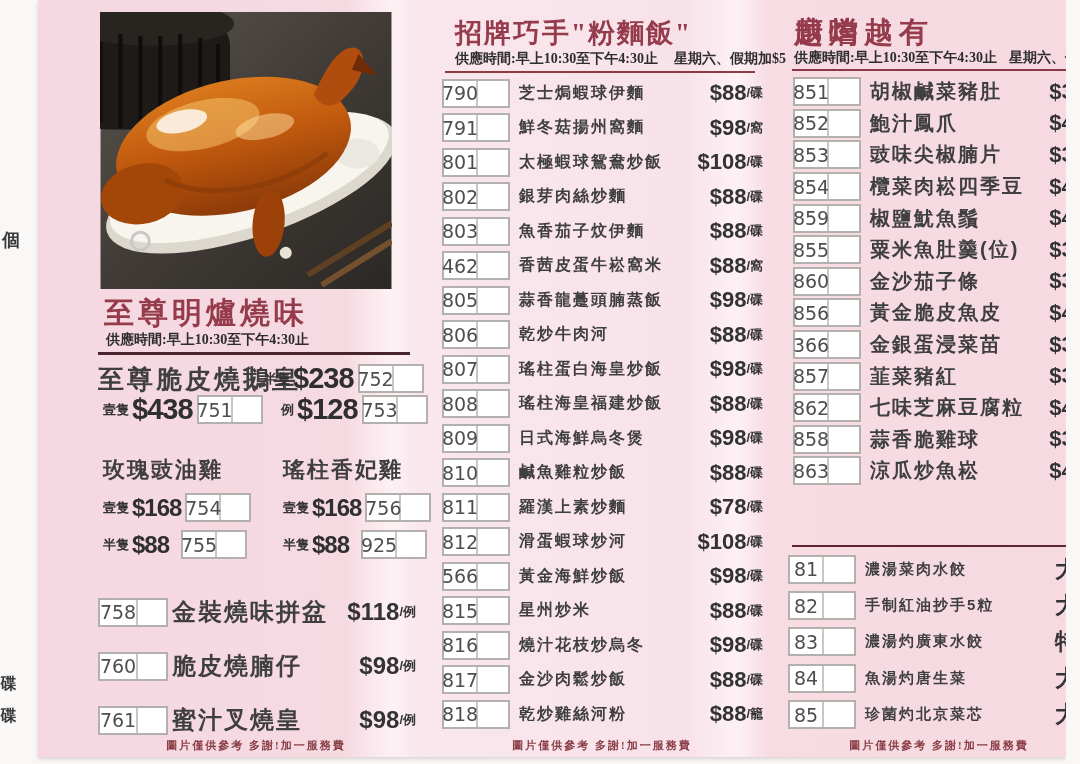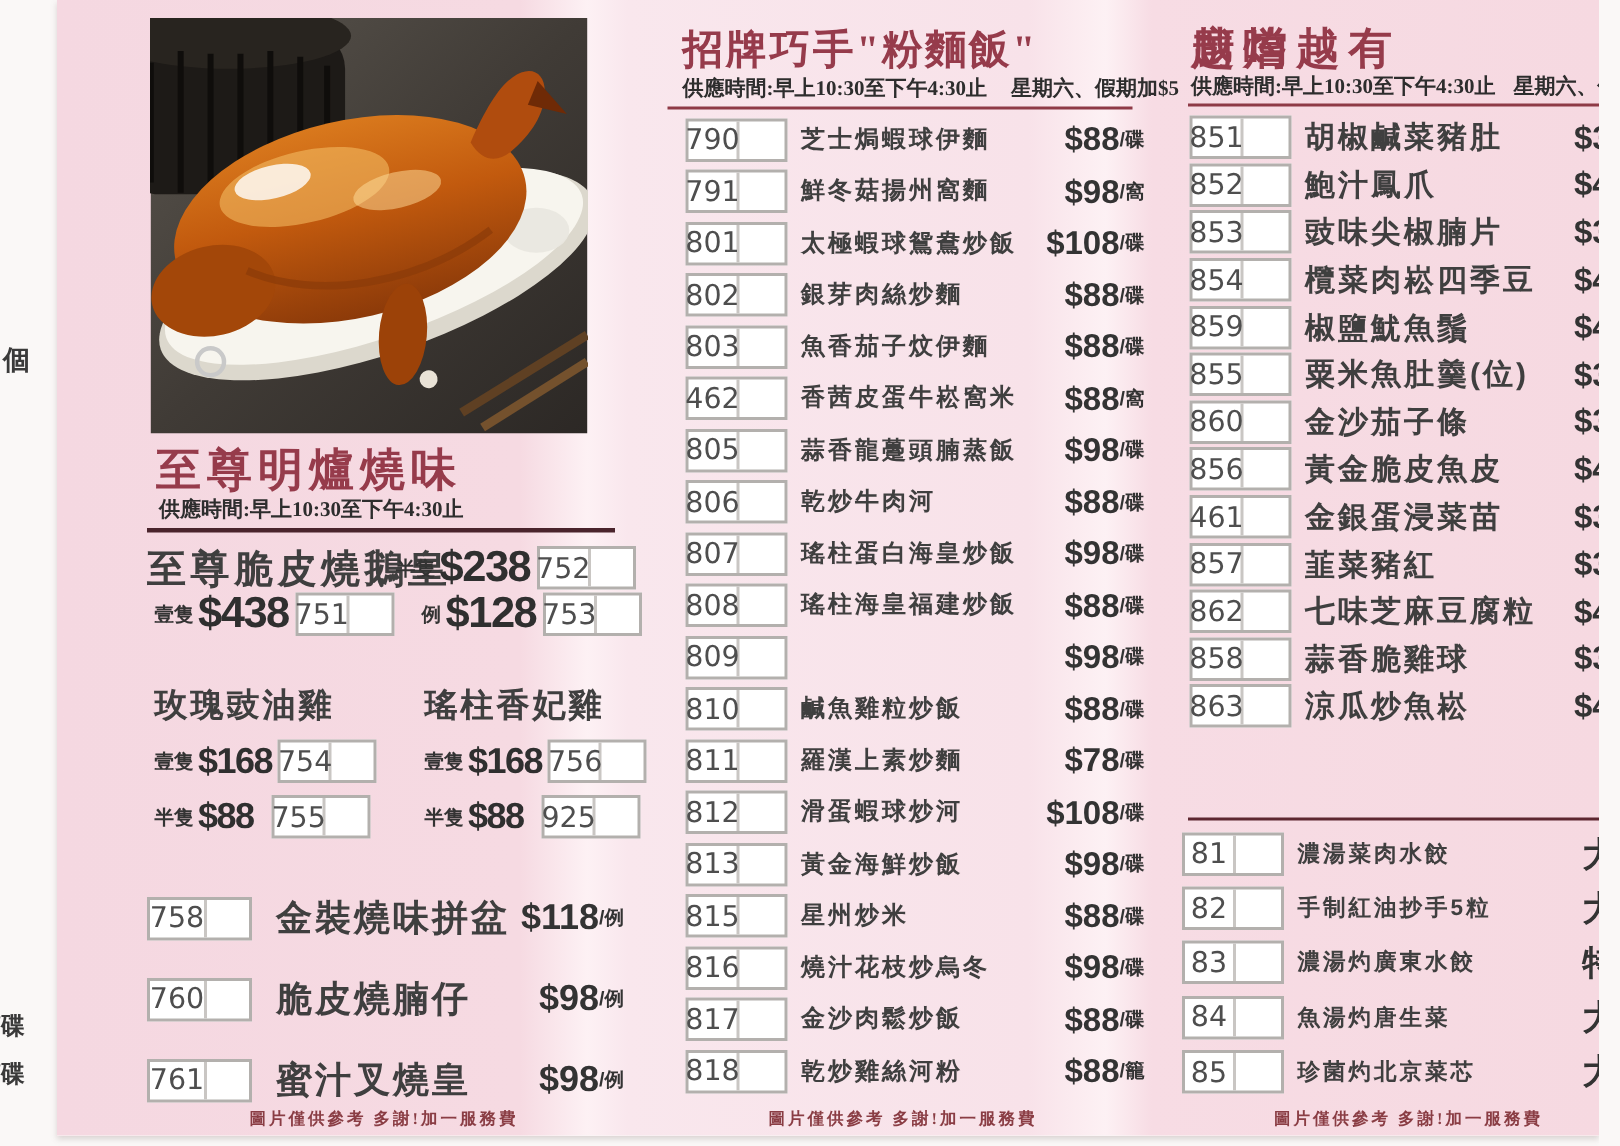--- a/index.html
+++ b/index.html
@@ -62,36 +62,36 @@
   .plabel{font-weight:700;color:#333;font-size:13px;margin-right:3px;}
   .pbig{font-weight:700;color:#2f2f2f;font-size:29px;margin-right:4px;letter-spacing:-1px;}
   .codebox.c1 .code{width:32px;}
   .codebox.c1 .qty{width:28px;}
   .chk{position:absolute;width:160px;}
   .chk .cname{font-size:22px;font-weight:700;color:#3f3f3f;letter-spacing:2px;white-space:nowrap;}
   .chk .opt{display:flex;align-items:center;margin-top:8px;white-space:nowrap;}
   .chk .opt .pbig{font-size:24px;}
   .l-items{position:absolute;left:2px;top:585px;width:318px;}
   .l-row{height:54px;display:flex;align-items:center;}
-  .l-row .iname{font-size:24px;margin-left:16px;}
+  .l-row .iname{font-size:24px;margin-left:4px;}
   .l-row .iprice{font-size:24px;}
   .l-row .spacer{flex:1;}
   .col1 .footer{left:10px;top:738px;width:300px;}
 
   
   .col2{left:403px;width:326px;}
   .col2 .heading{left:14px;top:15px;font-size:27px;letter-spacing:2px;}
   .col2 .hours{left:14px;top:50px;}
   .col2 .hours .sur{margin-left:16px;}
   .col2 .rule{left:4px;top:71px;width:310px;height:2px;}
   .m-rows{position:absolute;left:0;top:76px;width:322px;}
   .m-row{height:34.5px;display:flex;align-items:center;}
   .codebox.c2 .code{width:32px;}
   .codebox.c2 .qty{width:30px;}
-  .m-row .codebox{margin-left:16px;}
+  .m-row .codebox{margin-left:1px;}
   .m-row .iname{font-size:16px;margin-left:9px;}
   .m-row .spacer{flex:1;}
   .m-row .iprice{font-size:22px;}
   .col2 .footer{left:16px;top:738px;width:290px;}
 
   
   .col3{left:750px;width:302px;}
   .col3 .heading{left:6px;top:13px;font-size:29px;letter-spacing:6px;}
   .col3 .hours{left:6px;top:49px;}
   .col3 .rule{left:4px;top:69px;width:298px;height:2px;}
@@ -399,20 +399,21 @@
           <span class="spacer"></span>
           <span class="iprice">$88</span>
           <span class="iunit">/碟</span>
         </div>
 
         <div class="m-row">
           <span class="codebox c2">
             <span class="code">809</span>
             <span class="qty"></span>
           </span>
+          <span class="iname">日式海鮮烏冬煲</span>
           <span class="spacer"></span>
           <span class="iprice">$98</span>
           <span class="iunit">/碟</span>
         </div>
 
         <div class="m-row">
           <span class="codebox c2">
             <span class="code">810</span>
             <span class="qty"></span>
           </span>
@@ -439,21 +440,21 @@
             <span class="qty"></span>
           </span>
           <span class="iname">滑蛋蝦球炒河</span>
           <span class="spacer"></span>
           <span class="iprice">$108</span>
           <span class="iunit">/碟</span>
         </div>
 
         <div class="m-row">
           <span class="codebox c2">
-            <span class="code">813</span>
+            <span class="code">566</span>
             <span class="qty"></span>
           </span>
           <span class="iname">黃金海鮮炒飯</span>
           <span class="spacer"></span>
           <span class="iprice">$98</span>
           <span class="iunit">/碟</span>
         </div>
 
         <div class="m-row">
           <span class="codebox c2">
@@ -585,21 +586,21 @@
             <span class="code">856</span>
             <span class="qty"></span>
           </span>
           <span class="iname">黃金脆皮魚皮</span>
           <span class="spacer"></span>
           <span class="iprice">$48</span>
         </div>
 
         <div class="k-row">
           <span class="codebox c3">
-            <span class="code">461</span>
+            <span class="code">366</span>
             <span class="qty"></span>
           </span>
           <span class="iname">金銀蛋浸菜苗</span>
           <span class="spacer"></span>
           <span class="iprice">$38</span>
         </div>
 
         <div class="k-row">
           <span class="codebox c3">
             <span class="code">857</span>

